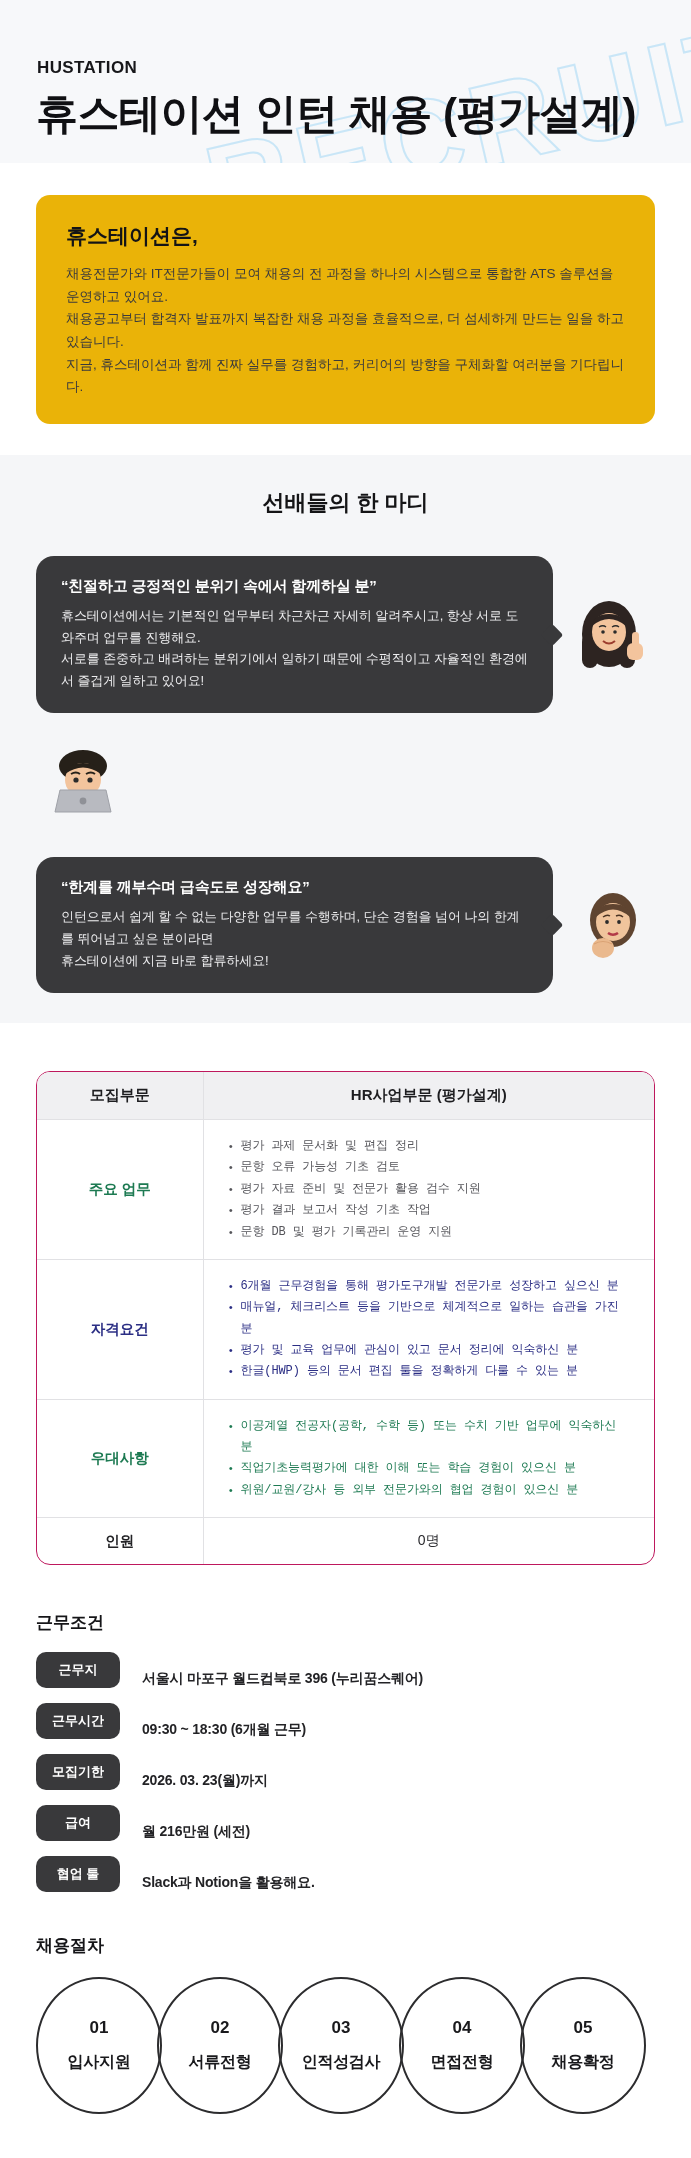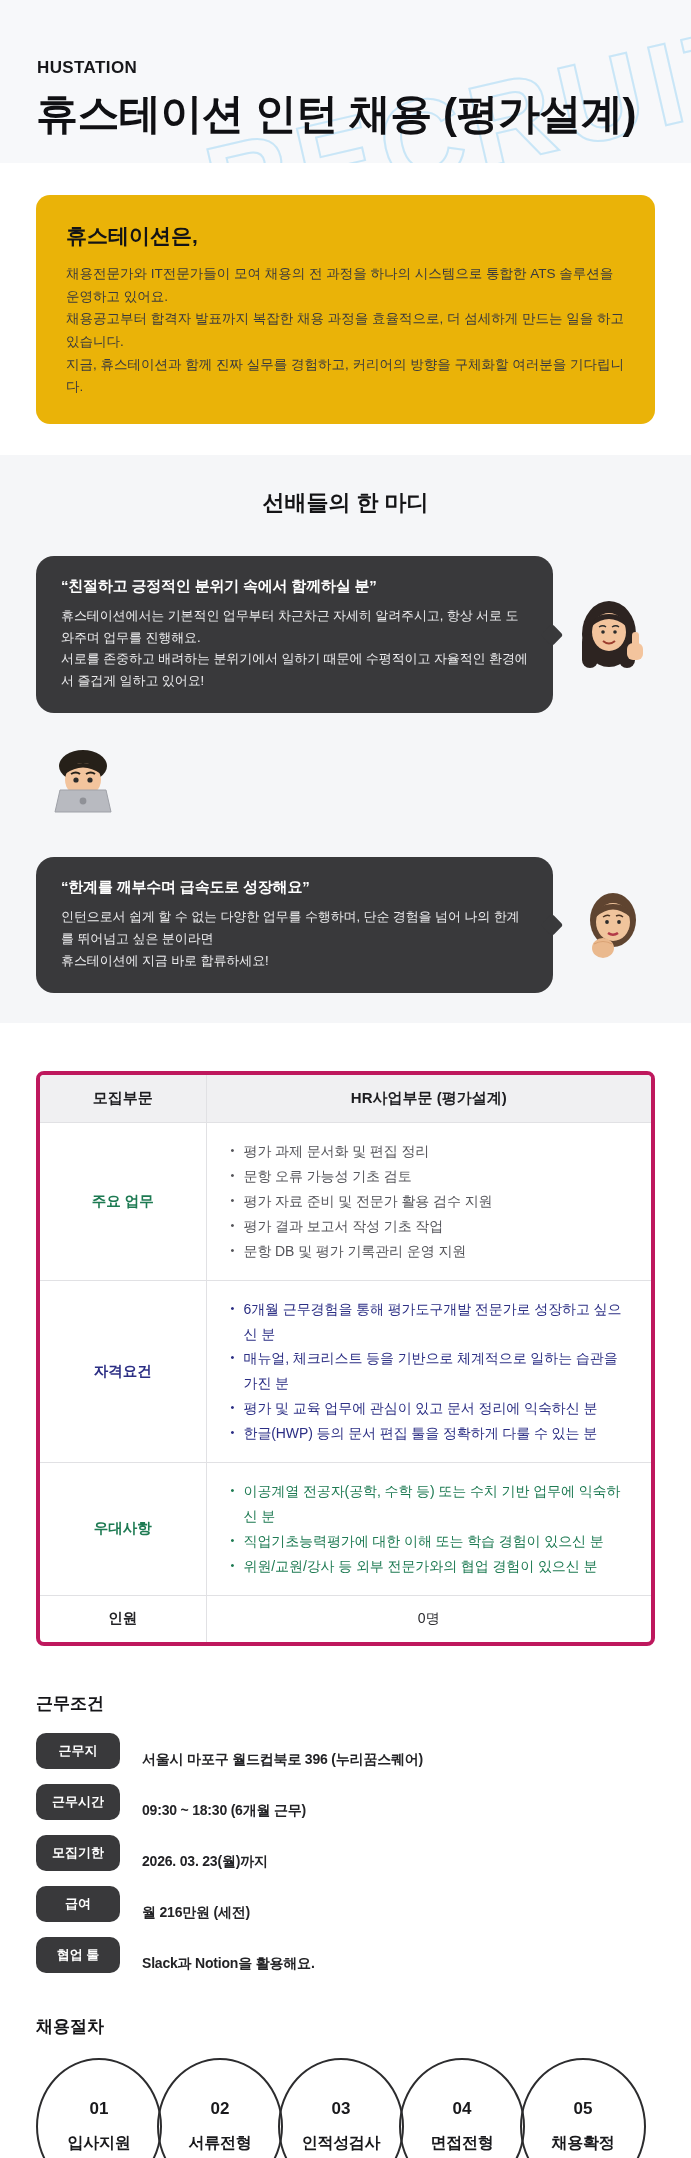--- a/index.html
+++ b/index.html
@@ -78,22 +78,22 @@
   .quote-title { font-size: 15px; font-weight: 800; margin-bottom: 9px; letter-spacing: -.2px; }
   .quote-line { font-size: 13px; line-height: 1.66; color: #ededef; letter-spacing: -.1px; }
   .avatar { flex: 0 0 auto; width: 86px; height: 86px; }
   .bubble-row.avatar-right .avatar { margin-left: 16px; }
   .bubble-row.avatar-left  .avatar { margin-right: 16px; margin-left: 4px; }
   .bubble-row.avatar-left .bubble { margin-right: 0; }
 
   
   .table-wrap {
     margin: 48px 36px 0;
-    border: 4px solid #be185d;
-    border-radius: 8px;
+    border: 1px solid #be185d;
+    border-radius: 14px;
     overflow: hidden;
   }
   table.recruit { width: 100%; border-collapse: collapse; }
   table.recruit th, table.recruit td { border: 1px solid #e1e1e4; }
   table.recruit th:first-child, table.recruit td:first-child { border-left: none; }
   table.recruit th:last-child,  table.recruit td:last-child  { border-right: none; }
   table.recruit tr:first-child th { border-top: none; }
   table.recruit tr:last-child td  { border-bottom: none; }
   table.recruit th {
     background: #f0f0f2;
@@ -102,21 +102,21 @@
   }
   .col-label { width: 166px; }
   td.row-label {
     text-align: center; vertical-align: middle;
     font-size: 14.5px; font-weight: 800;
   }
   td.row-content { padding: 16px 20px 16px 24px; }
   .bullet-line {
     position: relative;
     padding-left: 13px;
-    font-size: 14px; line-height: 1.78; letter-spacing: -.1px;
+    font-size: 12px; line-height: 1.78; letter-spacing: -.1px; font-family: Liberation Mono, monospace;
   }
   .bullet-line::before {
     content: "•"; position: absolute; left: 0; top: 0;
     font-size: 11px; line-height: 2.1;
   }
   .c-green { color: #1d7a52; }
   .c-navy  { color: #2b2e84; }
   .c-gray  { color: #55555a; }
   .c-dark  { color: #232326; }
   td.center-cell { text-align: center; vertical-align: middle; font-size: 14px; color: #2a2a2e; padding: 14px 8px; }

